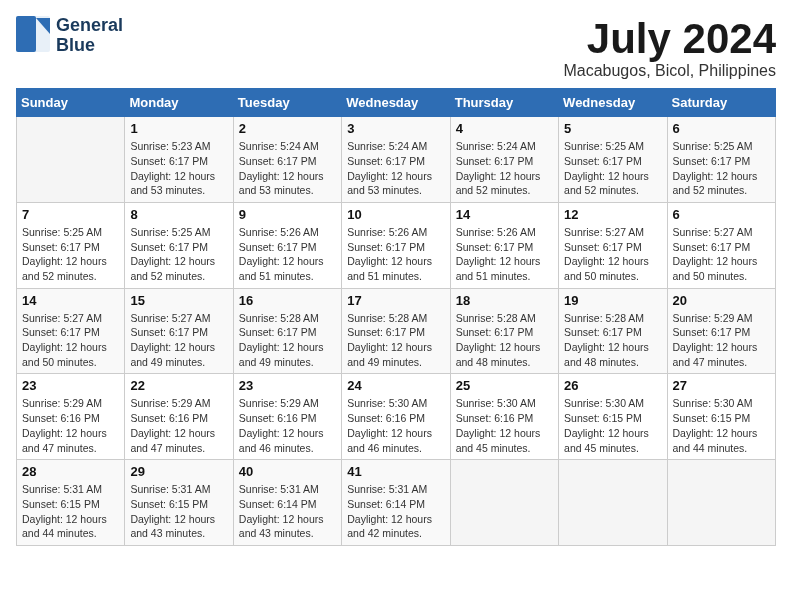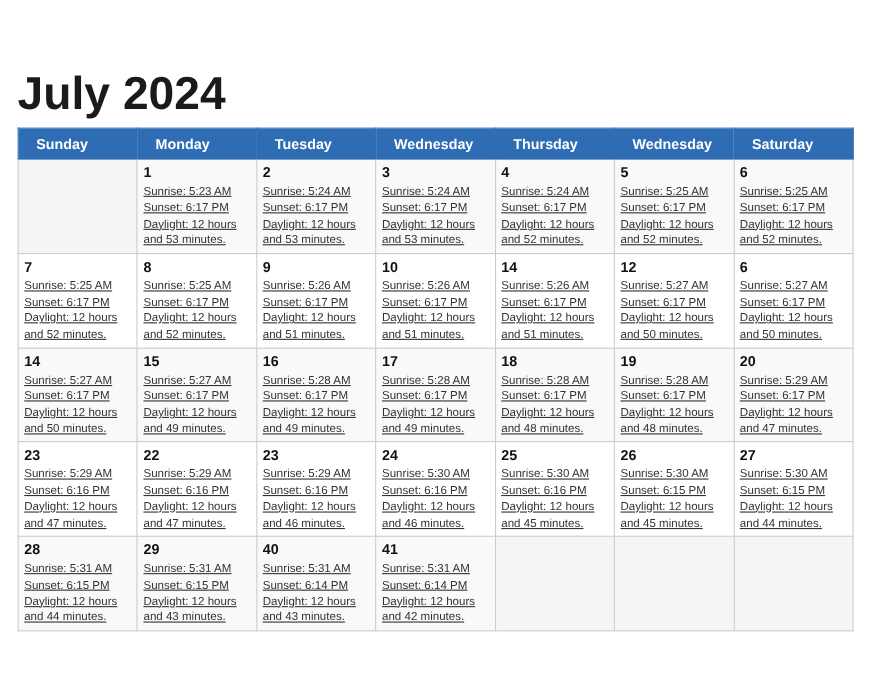--- a/index.html
+++ b/index.html
@@ -25,42 +25,41 @@
       font-size: 18px;
       font-weight: bold;
       color: #1a3a5c;
       line-height: 1.1;
     }
     .logo-text span {
       display: block;
     }
     .title-section {
       text-align: right;
-      margin-top: 46px;
     }
     .month-title {
       font-size: 42px;
       font-weight: bold;
       color: #1a1a1a;
       line-height: 1.1;
     }
     .location-title {
       font-size: 16px;
       color: #333;
       font-weight: 500;
     }
     table {
       width: 100%;
       border-collapse: collapse;
       font-size: 11px;
     }
     thead tr th {
       background-color: #2e6db4;
       color: #fff;
-      padding: 6px 16px;
+      padding: 6px 4px;
       text-align: left;
       font-size: 13px;
       font-weight: bold;
       border: 1px solid #2e6db4;
     }
     tbody tr td {
       border: 1px solid #ccc;
       vertical-align: top;
       padding: 4px 5px;
       width: 14.28%;
@@ -73,32 +72,43 @@
     .day-number {
       font-weight: bold;
       font-size: 13px;
       margin-bottom: 3px;
       color: #111;
     }
     .day-info {
       font-size: 10.5px;
       color: #333;
       line-height: 1.4;
-      text-decoration: underline;
     }
     .empty-cell {
       background: #f5f5f5 !important;
     }
   </style>
 </head>
 <body>
 
 <div class="header-section">
+  <div class="logo">
+    <svg width="36" height="40" viewBox="0 0 36 40">
+      <rect x="0" y="0" width="34" height="36" rx="2" fill="#e8f0f8"></rect>
+      <polygon points="20,2 34,2 34,18" fill="#2e6db4"></polygon>
+      <rect x="0" y="0" width="20" height="36" rx="2" fill="#2e6db4"></rect>
+    </svg>
+    <div class="logo-text">
+      <span>General</span>
+      <span>Blue</span>
+    </div>
+  </div>
   <div class="title-section">
     <div class="month-title">July 2024</div>
+    <div class="location-title">Macabugos, Bicol, Philippines</div>
   </div>
 </div>
 
 <table>
   <thead>
     <tr id="header-row">
     <th>Sunday</th>
         <th>Monday</th>
         <th>Tuesday</th>
         <th>Wednesday</th>

